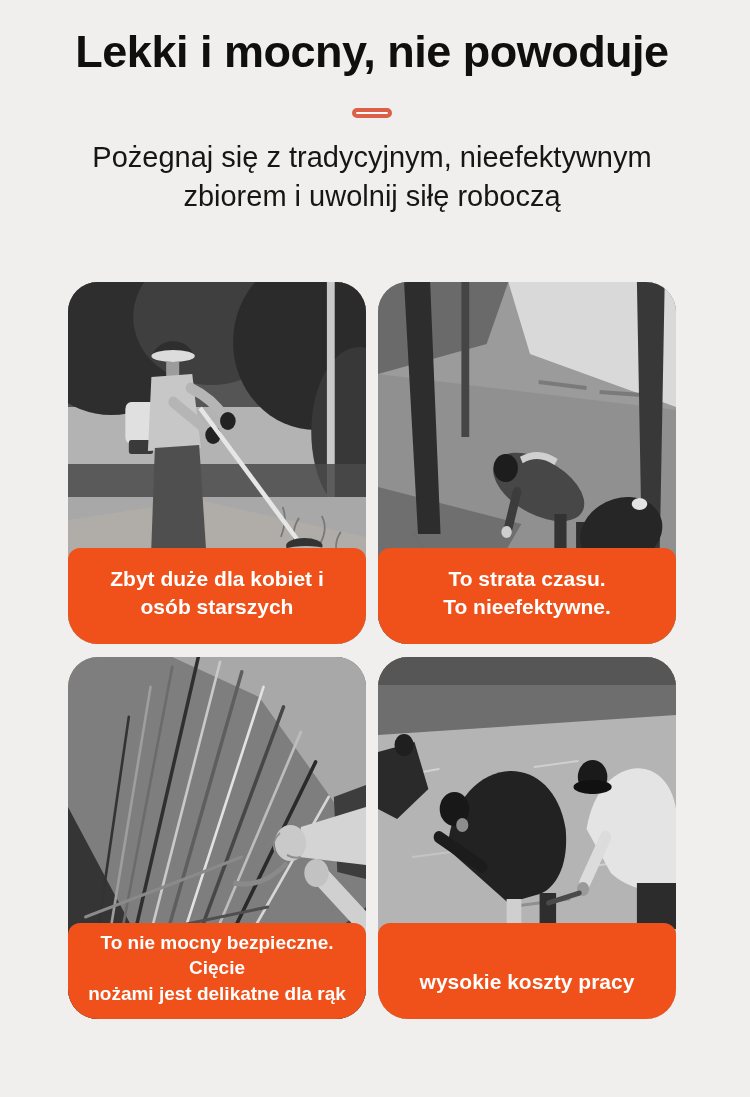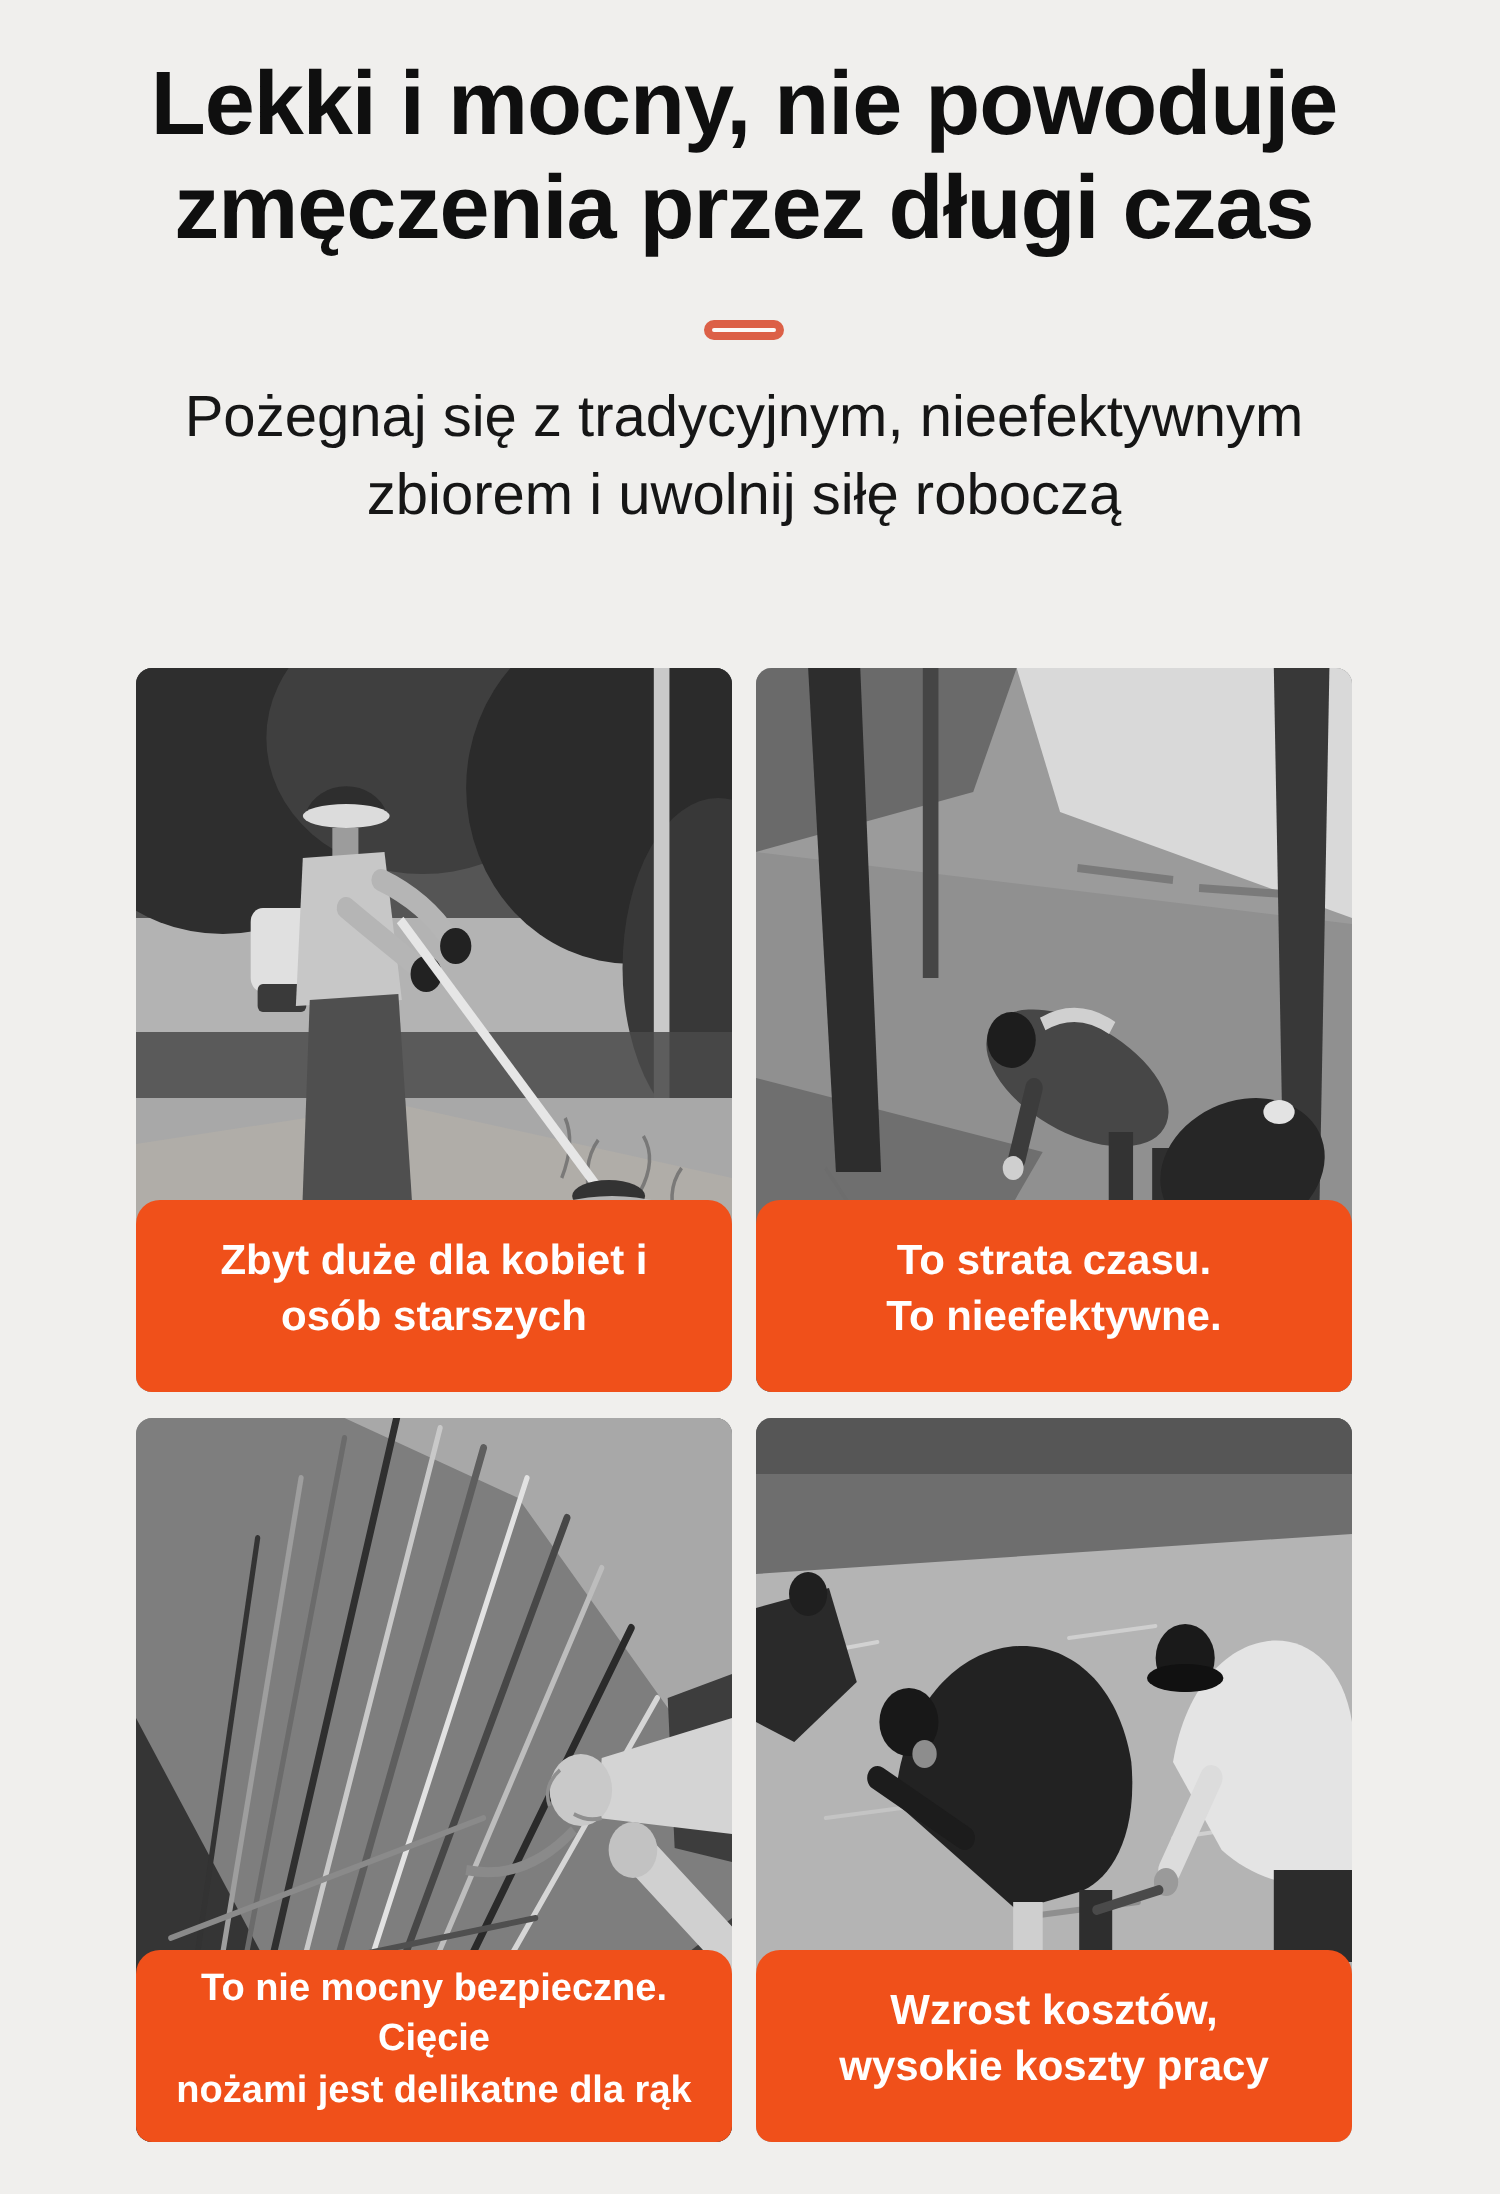--- a/index.html
+++ b/index.html
@@ -36,21 +36,21 @@
 
   .grid {
     margin: 66px 20px 0;
     display: grid;
     grid-template-columns: 1fr 1fr;
     gap: 13px 12px;
   }
   .card {
     position: relative;
     height: 362px;
-    border-radius: 8px;
+    border-radius: 30px;
     overflow: hidden;
     margin: 0;
     background: #a3a3a3;
   }
   .photo { position: absolute; inset: 0; }
   .photo svg { width: 100%; height: 100%; display: block; }
 
   .caption {
     position: absolute; left: 0; right: 0; bottom: 0;
     height: 96px;
@@ -64,21 +64,21 @@
     line-height: 1.33;
     padding: 0 10px 6px;
   }
   .caption.small { font-size: 19px; }
 </style>
 </head>
 <body>
 
 <div class="page">
 
-  <h1 class="title"><span>Lekki i mocny, nie powoduje</span><br><span>zmęczenia przez długi czas</span></h1>
+  <h1 class="title"><span>Lekki i mocny, nie powoduje</span><br></h1>
 
   <div class="pill"></div>
 
   <p class="subtitle"><span>Pożegnaj się z tradycyjnym, nieefektywnym</span><br><span>zbiorem i uwolnij siłę roboczą</span></p>
 
   <div class="grid">
 
     <figure class="card">
       <div class="photo">
         <svg viewBox="0 0 343 362" preserveAspectRatio="none" aria-hidden="true">
@@ -246,18 +246,18 @@
           <ellipse cx="247" cy="130" rx="22" ry="7" fill="#111111"></ellipse>
           <path d="M262,180 L238,226" stroke="#dcdcdc" stroke-width="13" stroke-linecap="round"></path>
           <circle cx="236" cy="232" r="7" fill="#9a9a9a"></circle>
           <path d="M232,236 L196,246" stroke="#4a4a4a" stroke-width="5" stroke-linecap="round"></path>
           <rect x="298" y="226" width="45" height="46" fill="#2c2c2c"></rect>
           <rect x="300" y="270" width="16" height="58" fill="#c6c6c6"></rect>
           <rect x="298" y="322" width="18" height="16" fill="#1f1f1f"></rect>
         </svg>
       </div>
       <figcaption class="caption">
-        <span><span>Wzrost kosztów,</span><br><span>wysokie koszty pracy</span></span>
+        <span><br><span>wysokie koszty pracy</span></span>
       </figcaption>
     </figure>
 
   </div>
 </div>
 
 </body></html>

